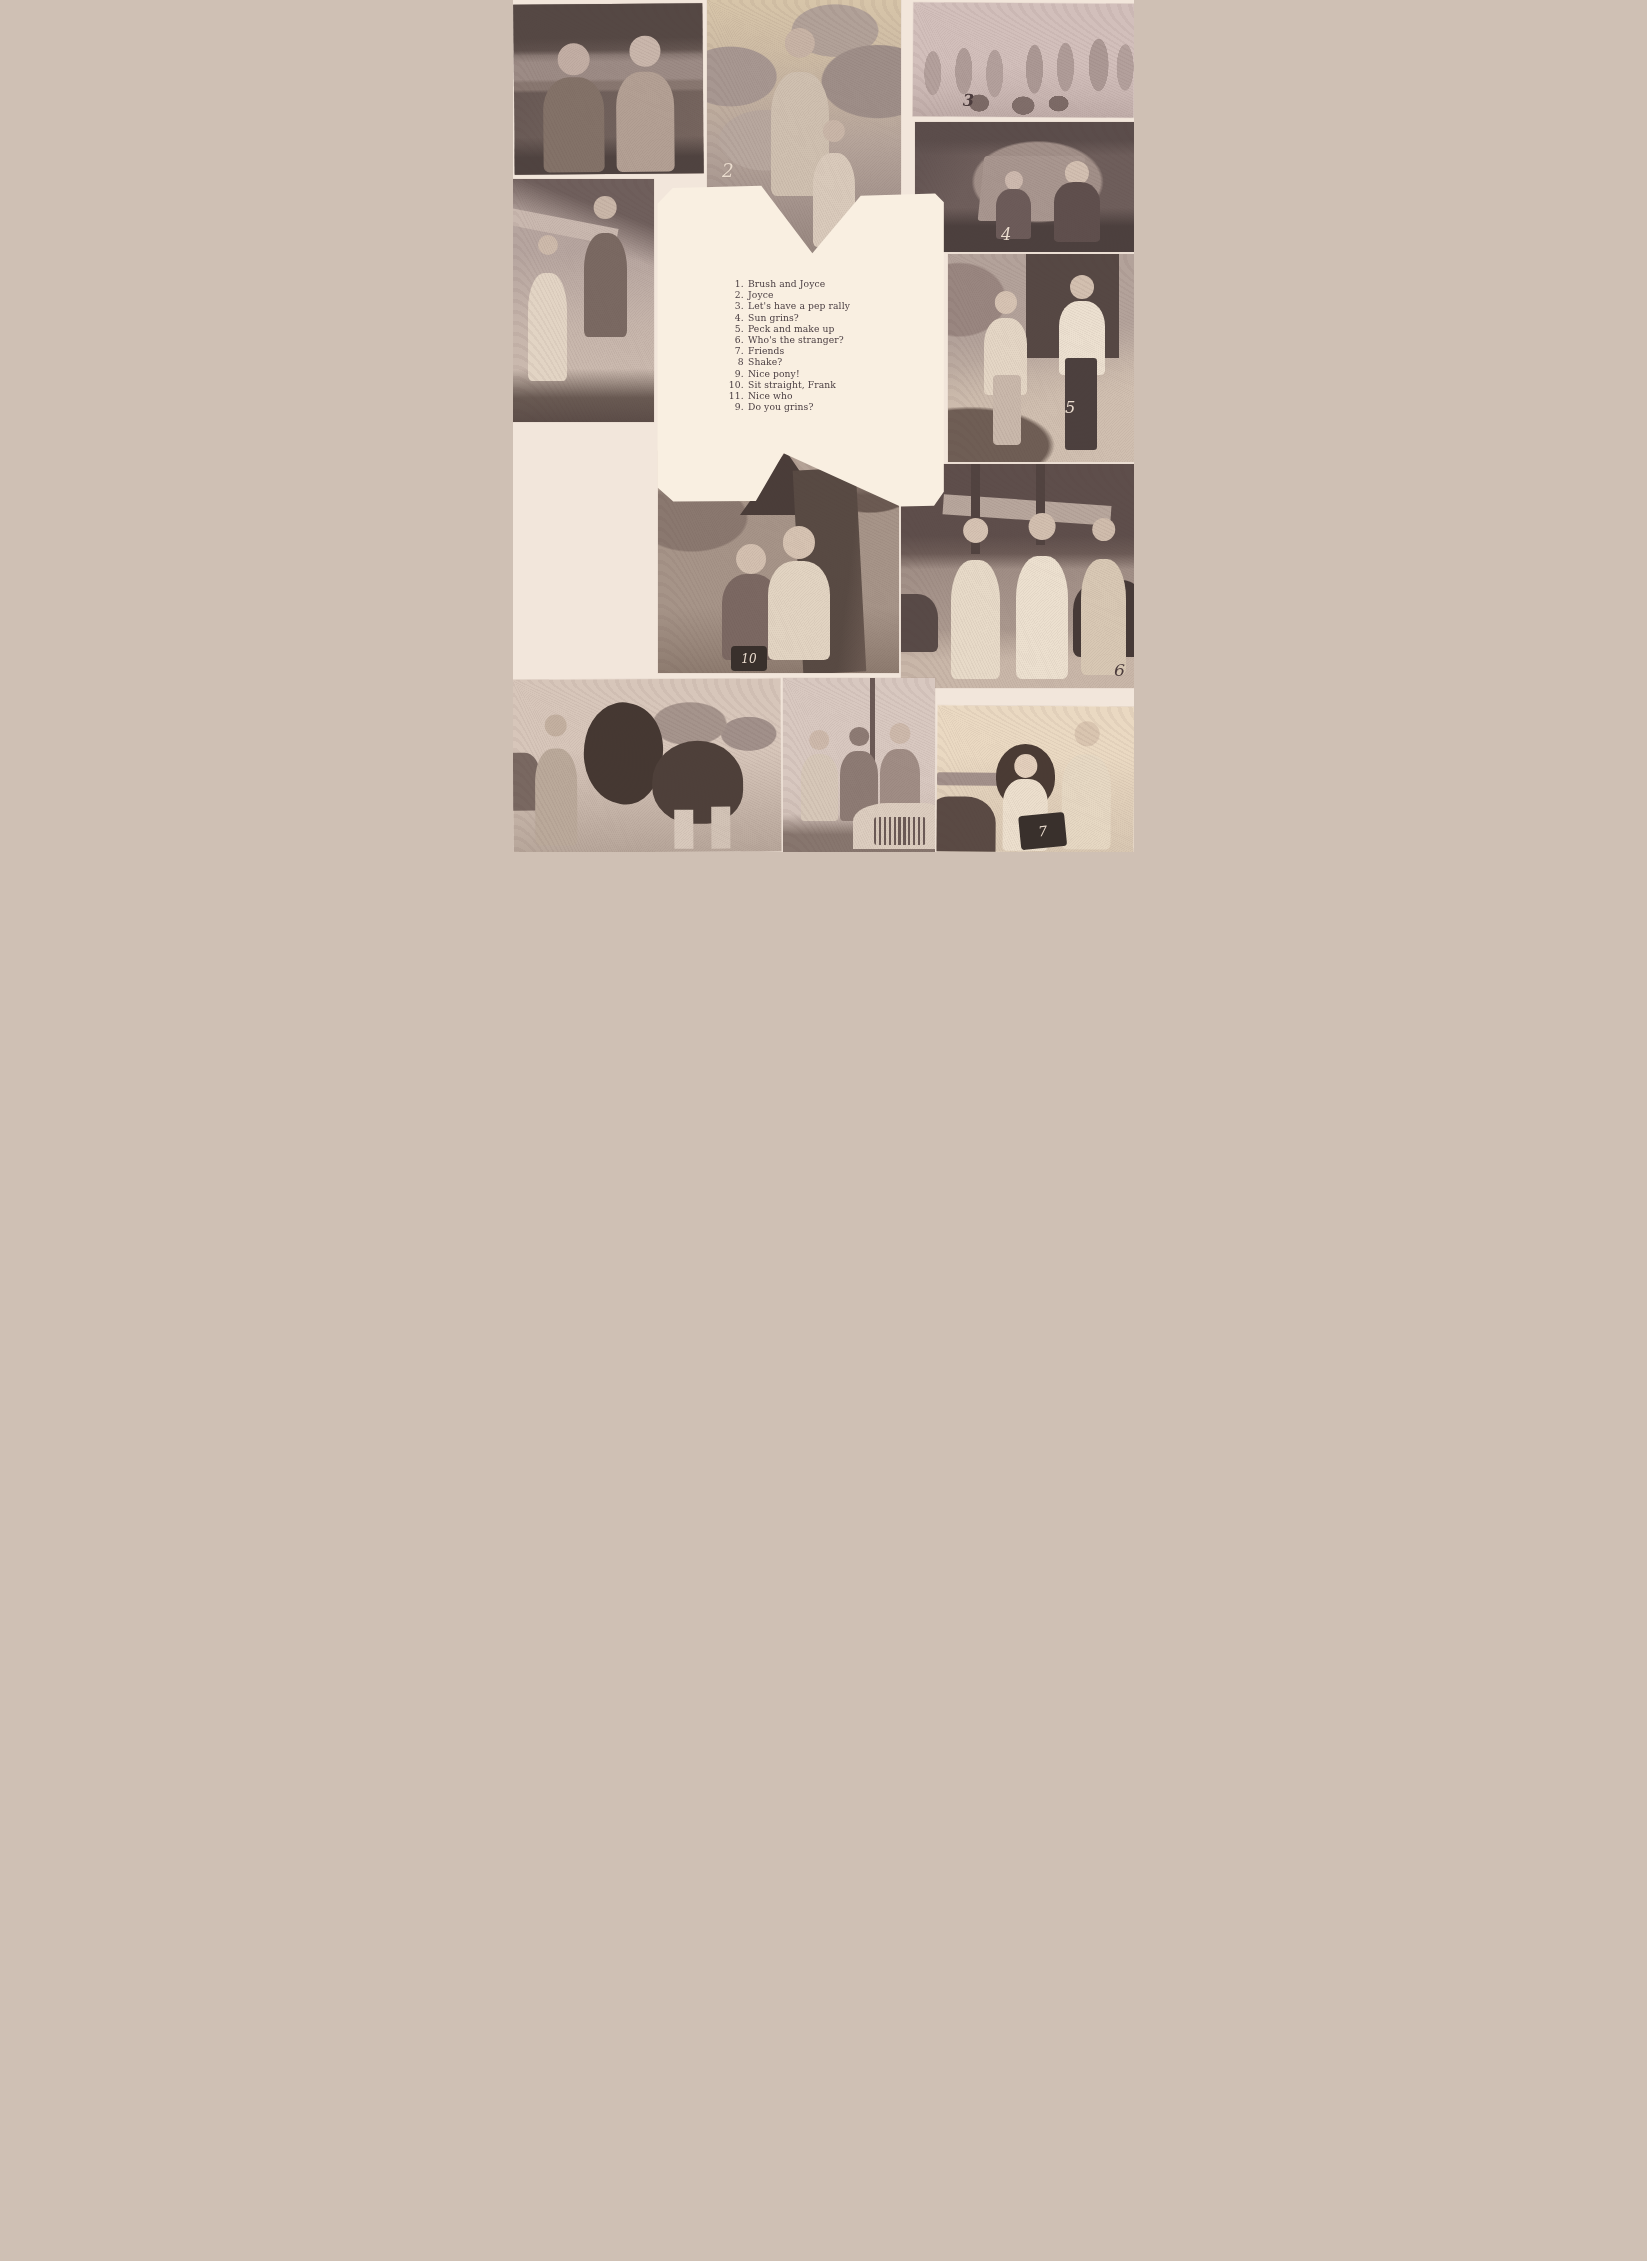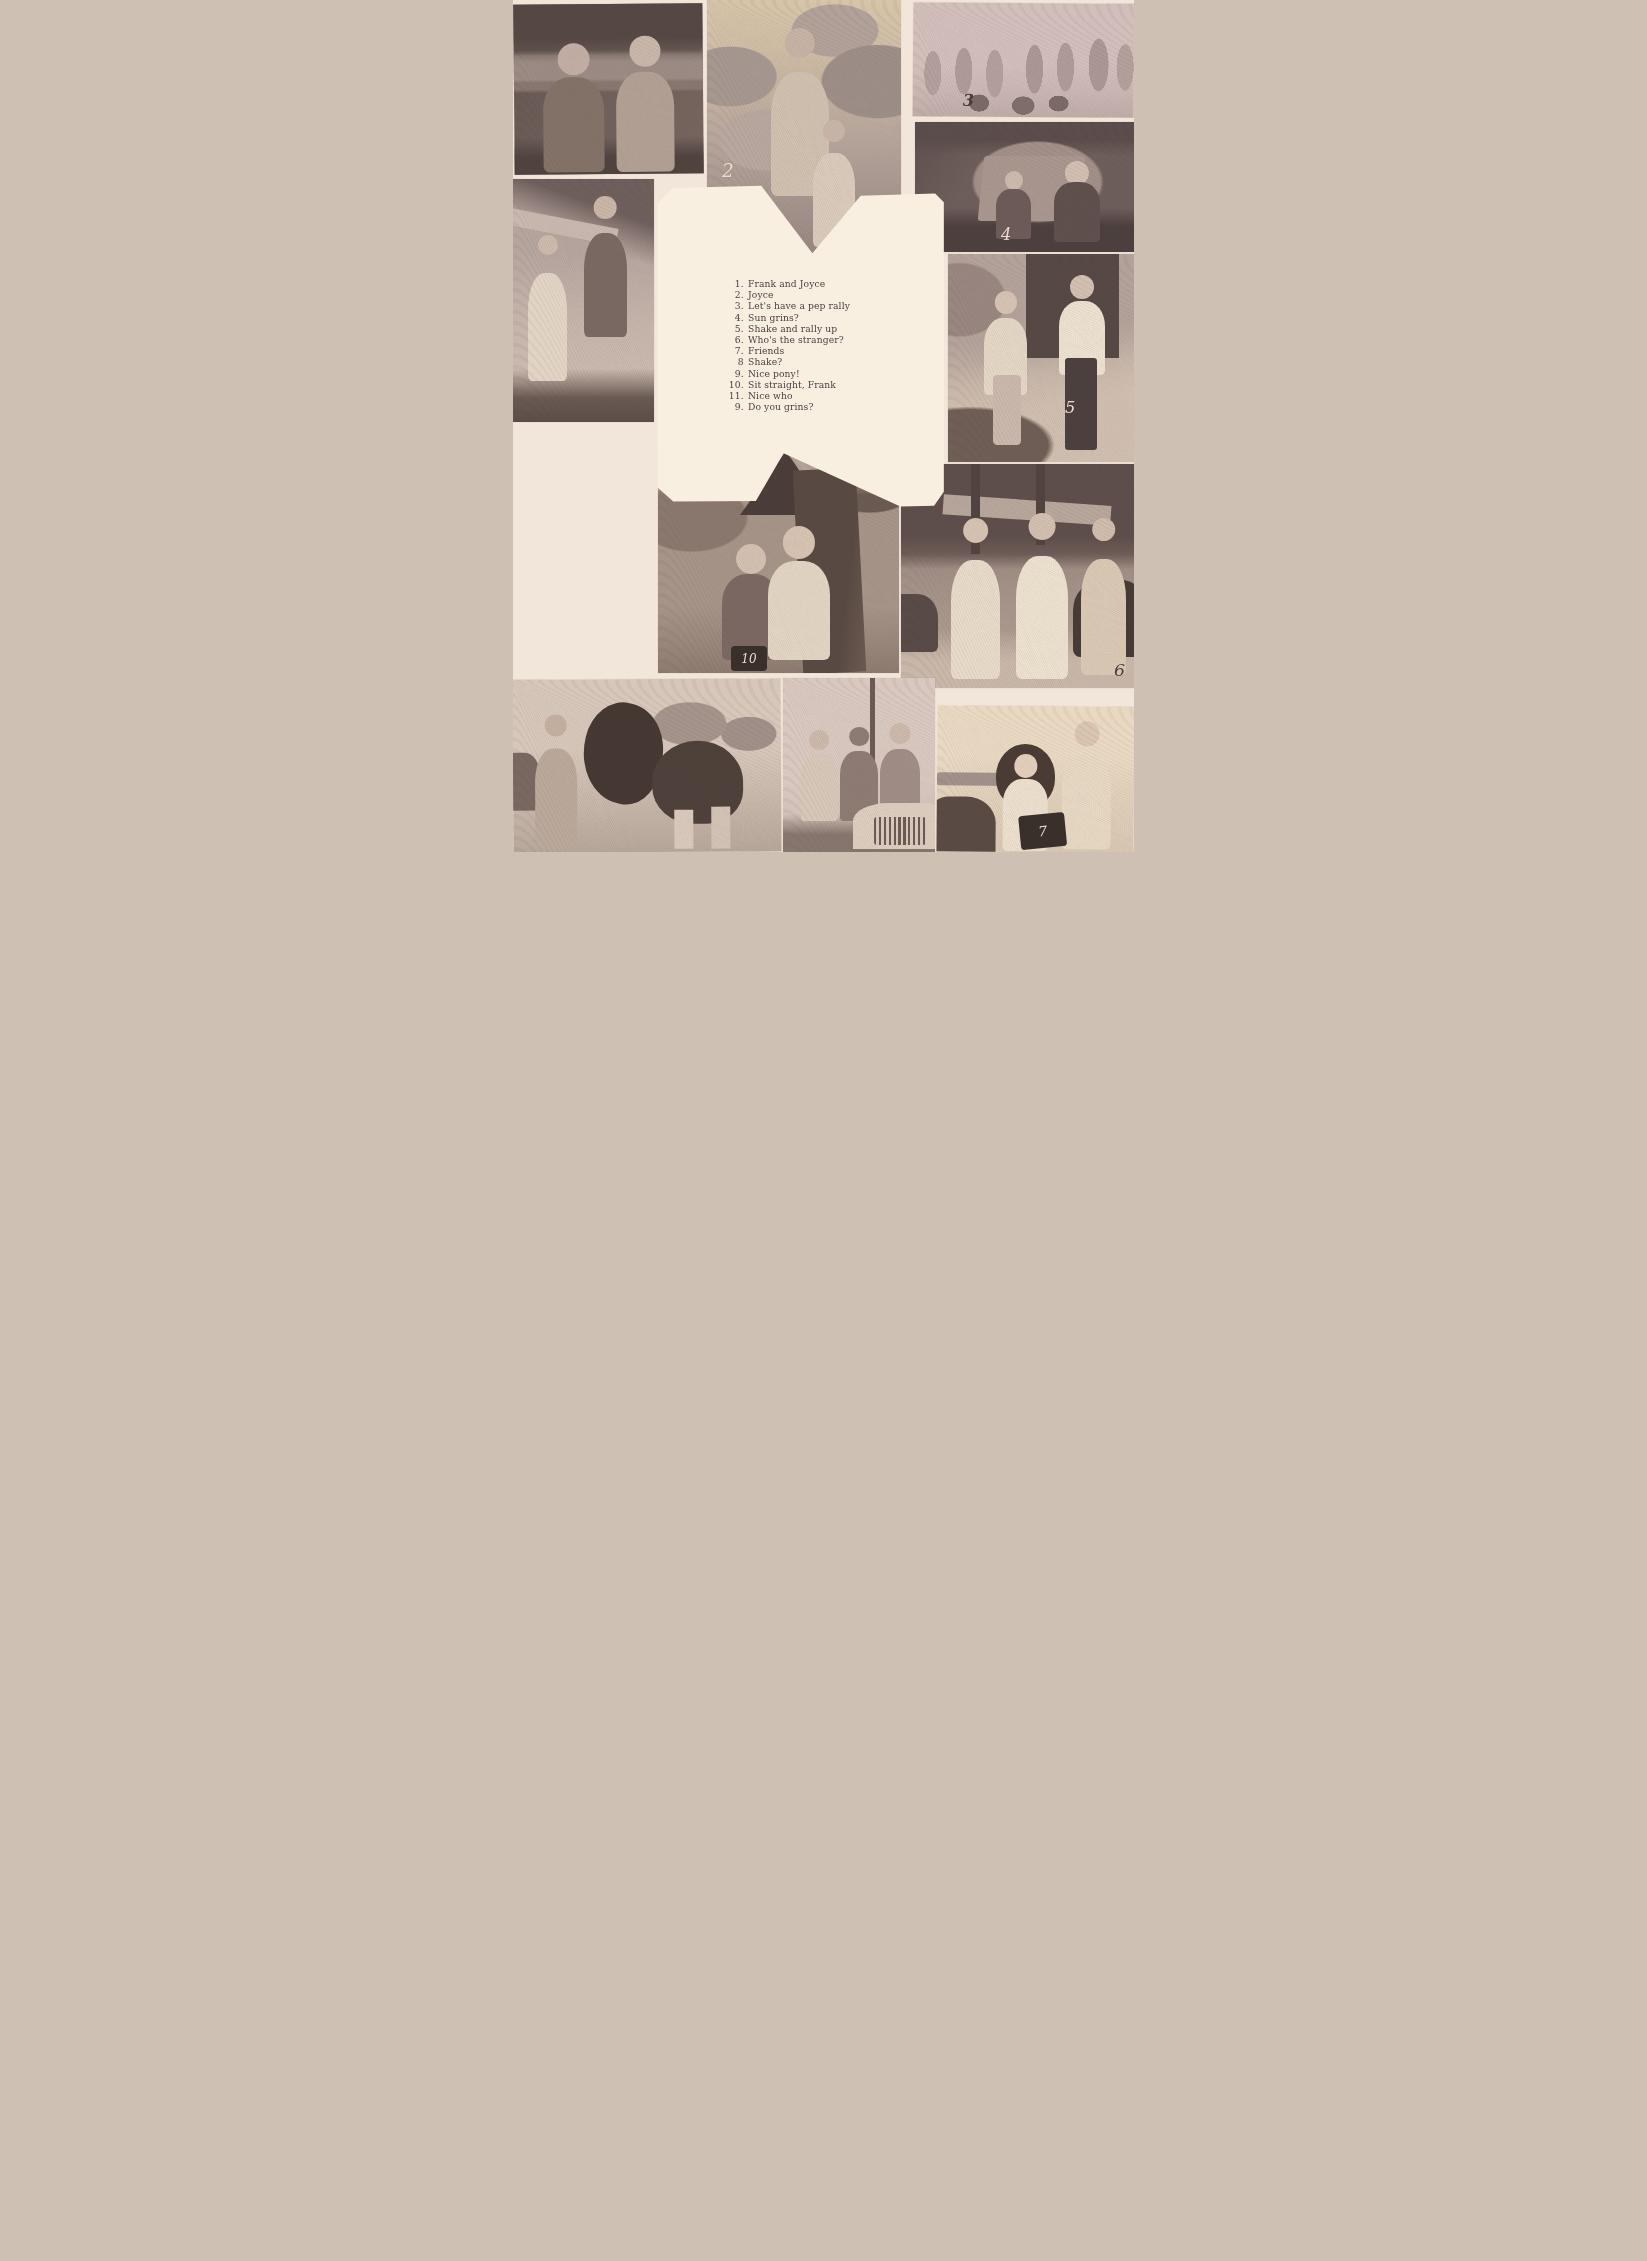--- a/index.html
+++ b/index.html
@@ -204,37 +204,37 @@
     </div>
   </div>
 
   <svg class="cutout" viewBox="0 0 1143 1568" aria-hidden="true">
     <polygon points="266,375 294,346 457,342 551,466 640,360 777,356 793,372 793,905 775,931 713,932 498,834 447,922 295,923 266,897" fill="#f9efe1"></polygon>
   </svg>
 
   <div class="captions">
     <div class="cap-row">
         <span class="cap-num">1.</span>
-        <span class="cap-text">Frank and Joyce</span>
+        <span class="cap-text">Brush and Joyce</span>
       </div>
     <div class="cap-row">
         <span class="cap-num">2.</span>
         <span class="cap-text">Joyce</span>
       </div>
     <div class="cap-row">
         <span class="cap-num">3.</span>
         <span class="cap-text">Let's have a pep rally</span>
       </div>
     <div class="cap-row">
         <span class="cap-num">4.</span>
         <span class="cap-text">Sun grins?</span>
       </div>
     <div class="cap-row">
         <span class="cap-num">5.</span>
-        <span class="cap-text">Shake and rally up</span>
+        <span class="cap-text">Peck and make up</span>
       </div>
     <div class="cap-row">
         <span class="cap-num">6.</span>
         <span class="cap-text">Who's the stranger?</span>
       </div>
     <div class="cap-row">
         <span class="cap-num">7.</span>
         <span class="cap-text">Friends</span>
       </div>
     <div class="cap-row">

